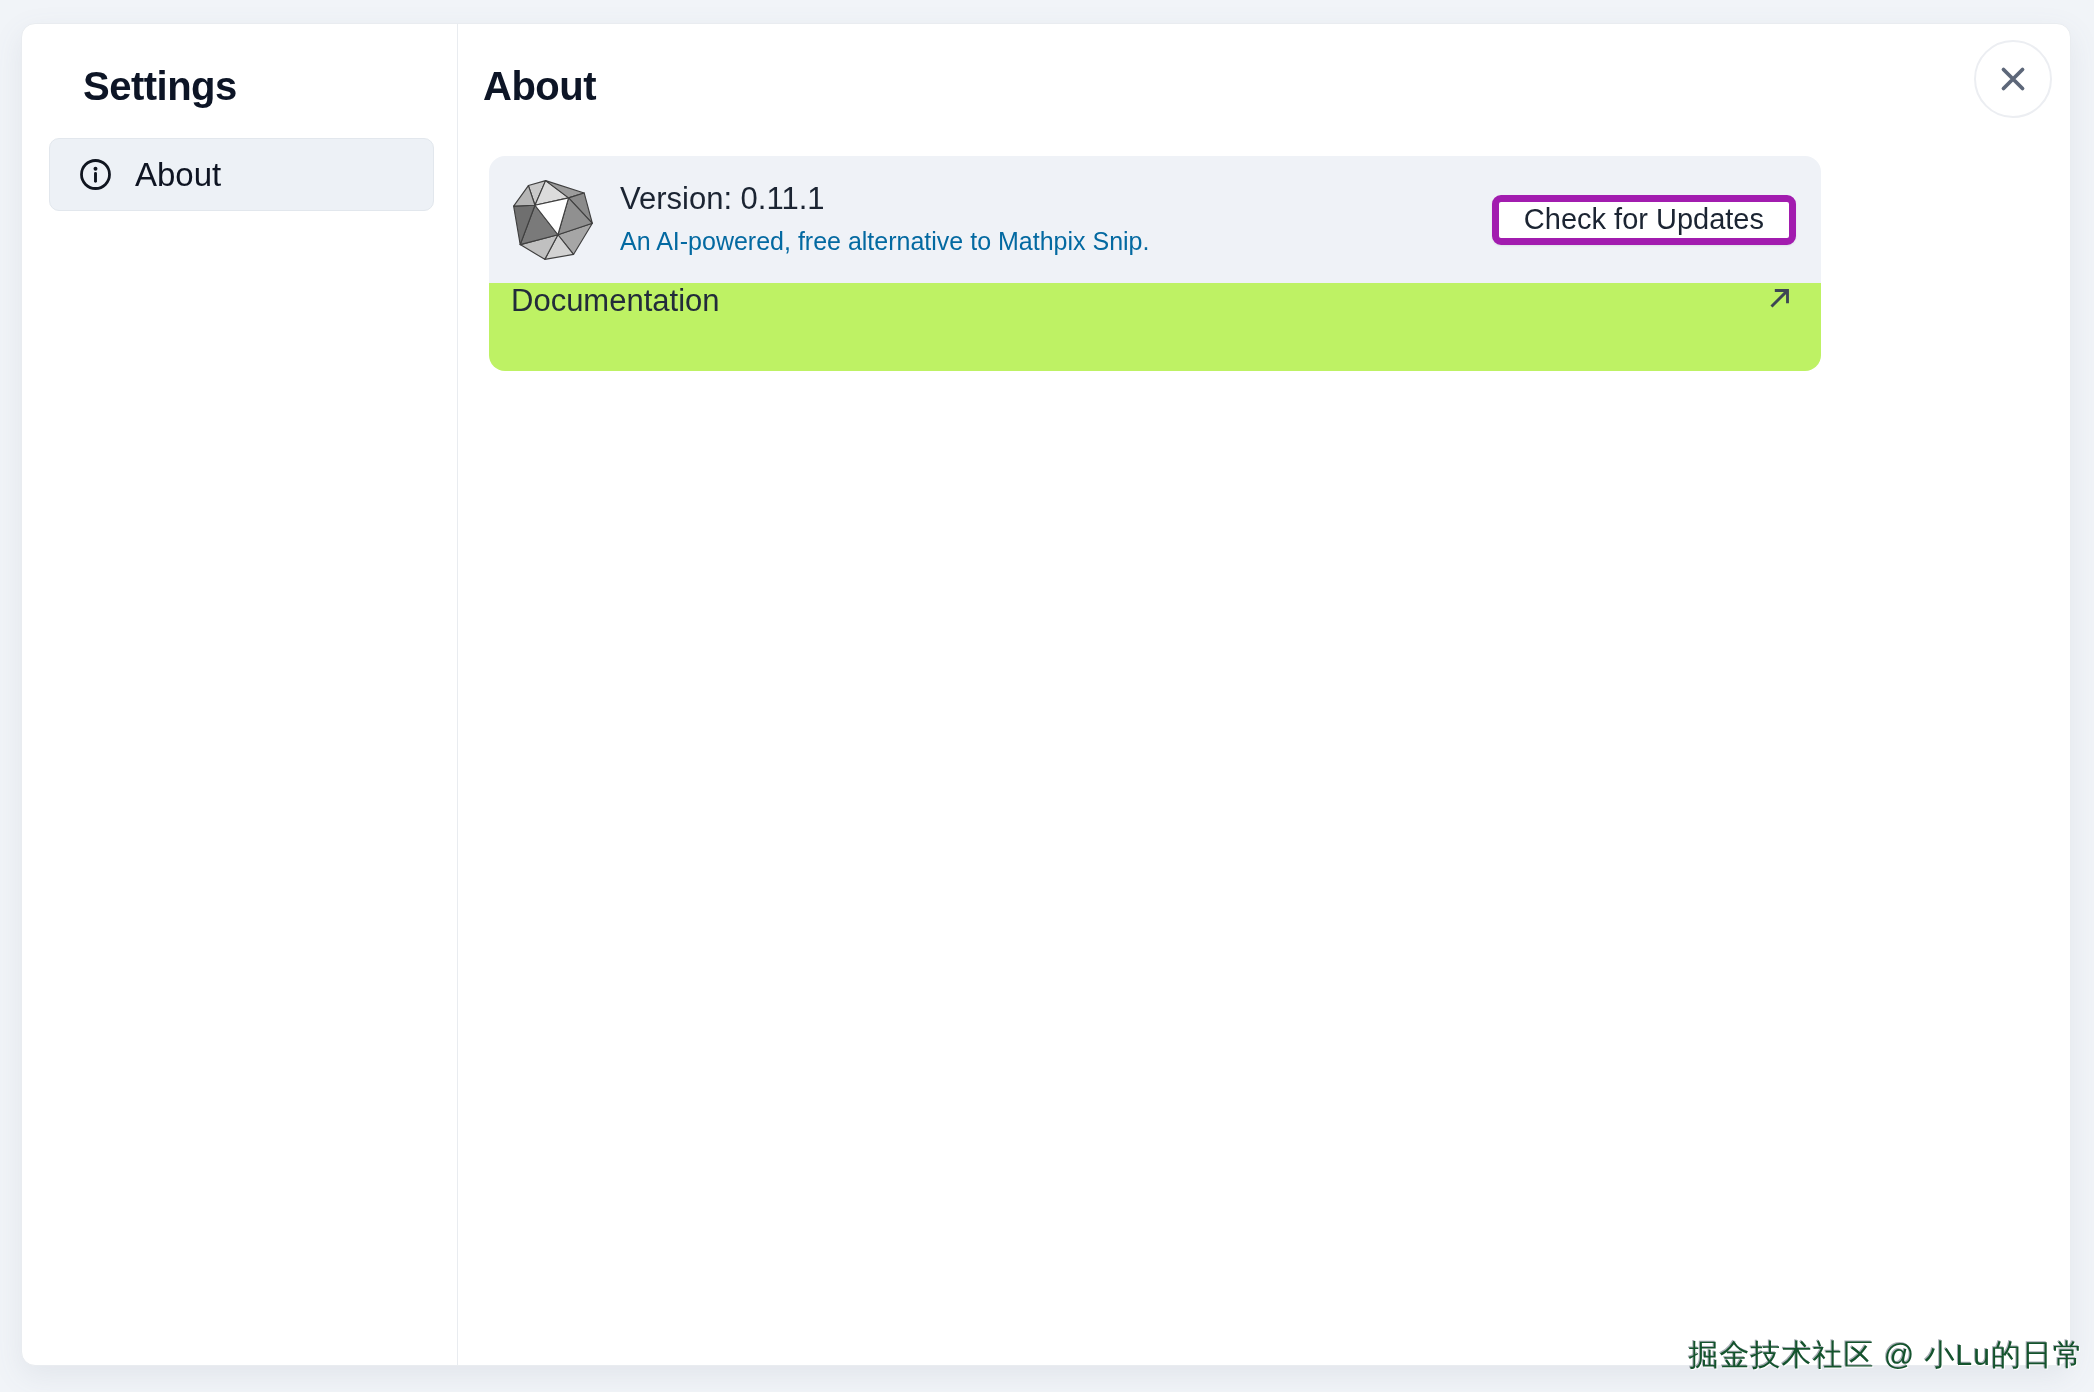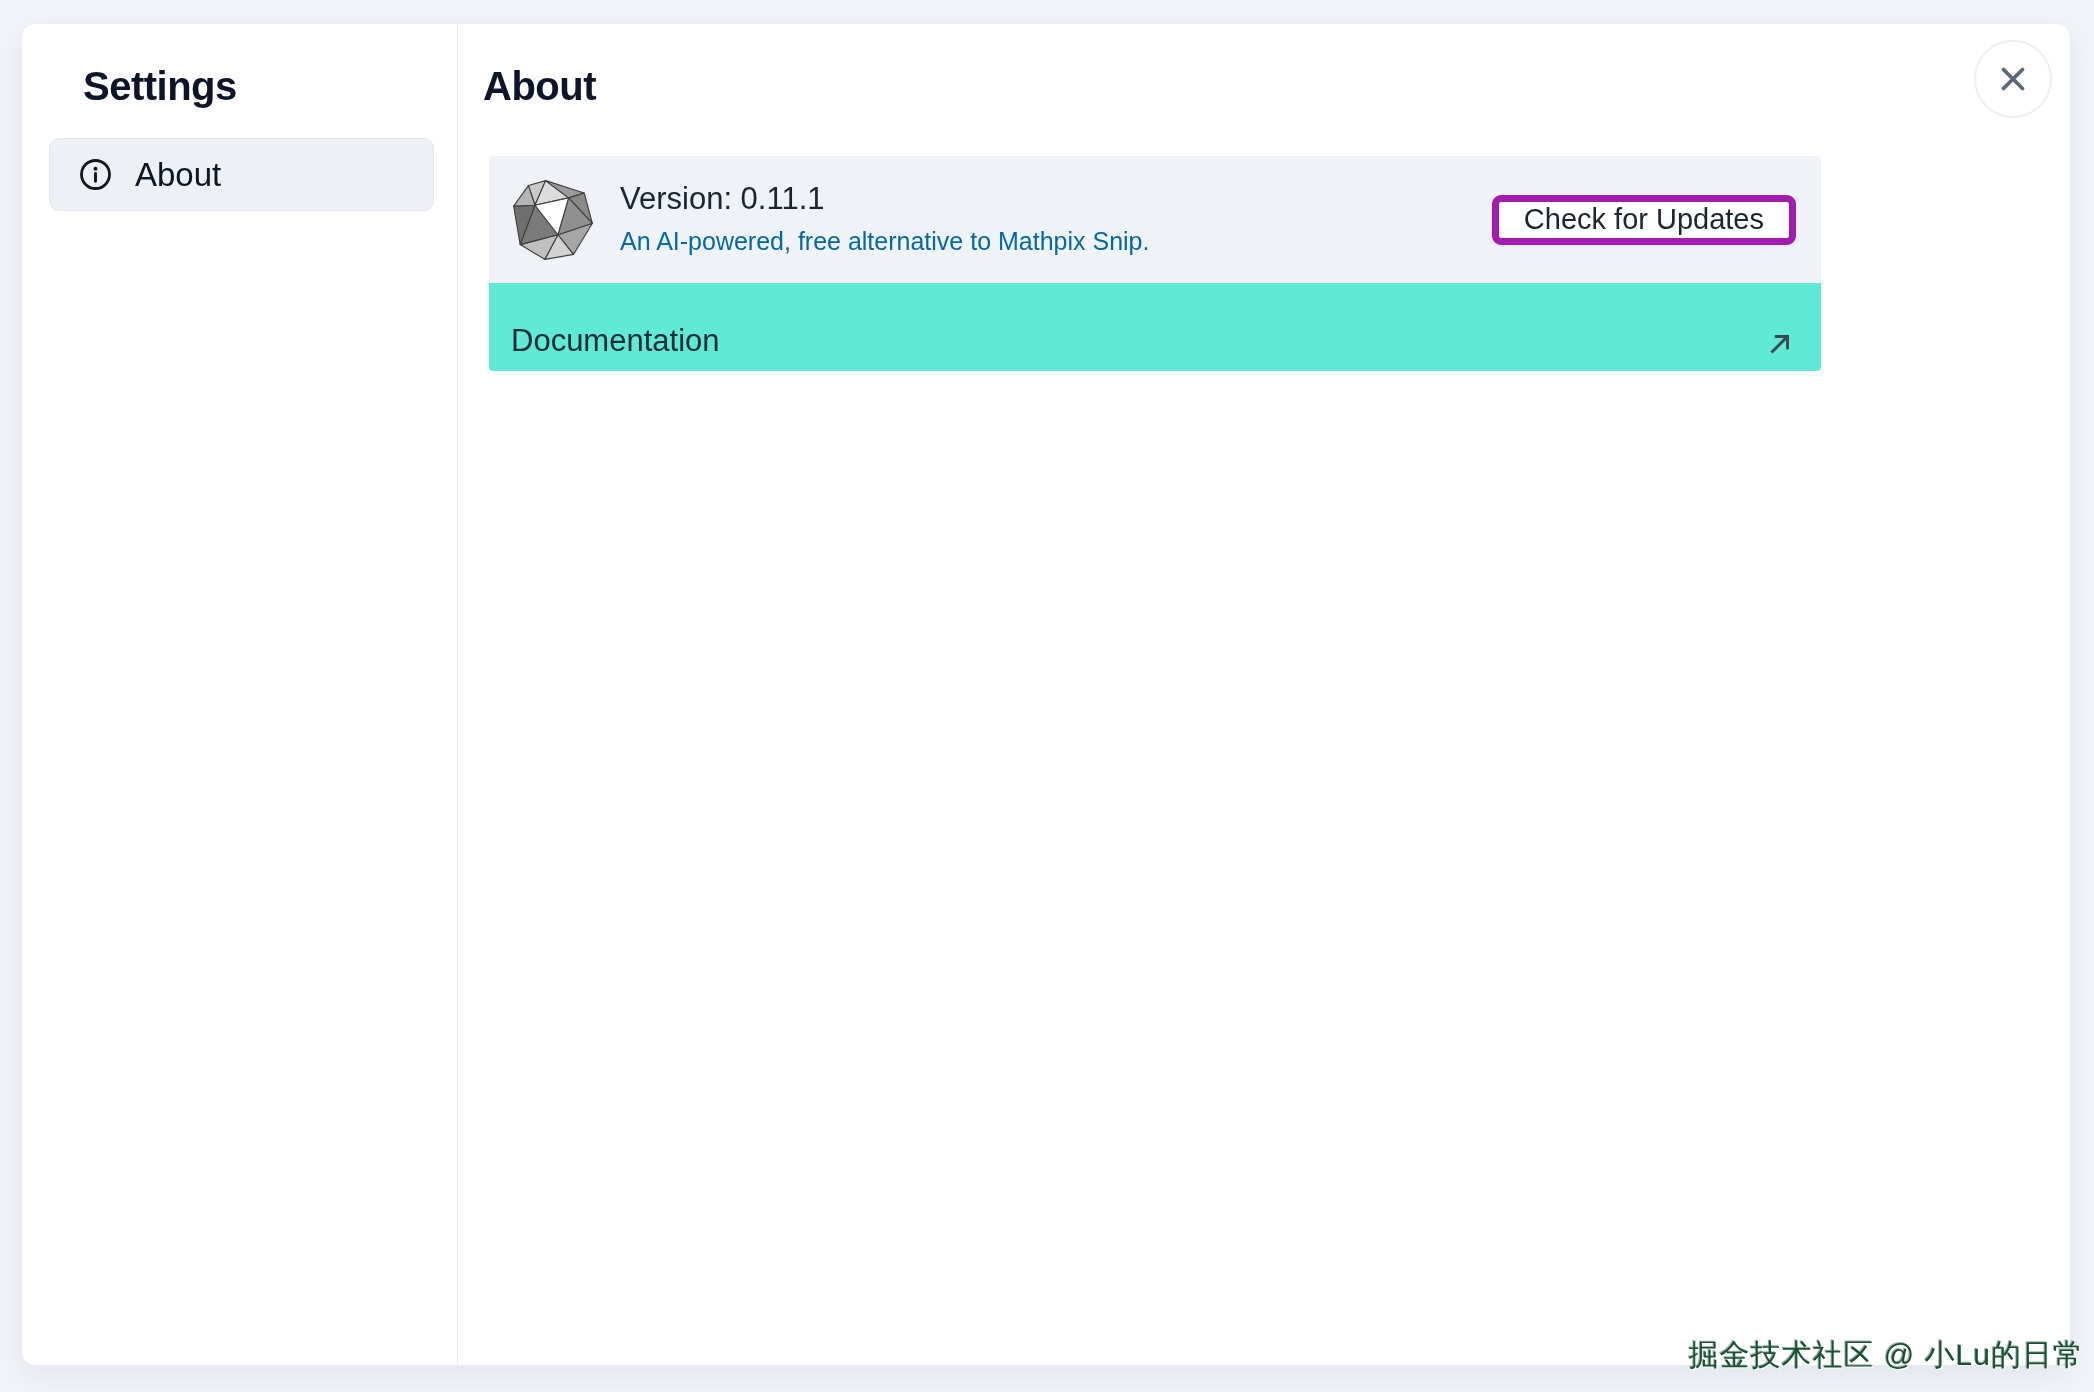--- a/index.html
+++ b/index.html
@@ -61,21 +61,21 @@
     border: 2px solid #eceef2;
     display: flex; align-items: center; justify-content: center;
     cursor: pointer;
   }
   .close-btn svg { width: 38px; height: 38px; }
 
   
   .about-card {
     margin: 46px 27px 7px 31px;
     width: 1332px;
-    border-radius: 4px;
+    border-radius: 16px;
     overflow: hidden;
   }
   .version-row {
     height: 127px;
     background: #eff2f7;
     display: flex; align-items: center;
     padding: 0 25px 0 23px;
   }
   .app-logo { width: 82px; height: 82px; flex: 0 0 82px; }
   .app-logo svg { width: 82px; height: 82px; }
@@ -92,22 +92,22 @@
     border-radius: 9px;
     box-shadow: 0 1px 2px rgba(30,40,60,0.08);
     font-family: inherit;
     font-size: 29px; font-weight: 500; color: #1b2432;
     white-space: nowrap;
     cursor: pointer;
   }
 
   .doc-row {
     height: 88px;
-    background: #5eead4;
-    display: flex; align-items: flex-end;
+    background: #bef264;
+    display: flex; align-items: flex-start;
     padding: 0 26px 12px 22px;
     cursor: pointer;
   }
   .doc-label { font-size: 31px; color: #222b3a; }
   .doc-row .ext-icon { margin-left: auto; width: 30px; height: 30px; display: inline-flex; }
   .doc-row .ext-icon svg { width: 30px; height: 30px; }
 
   
   .watermark {
     position: absolute; right: 10px; bottom: 16px;

